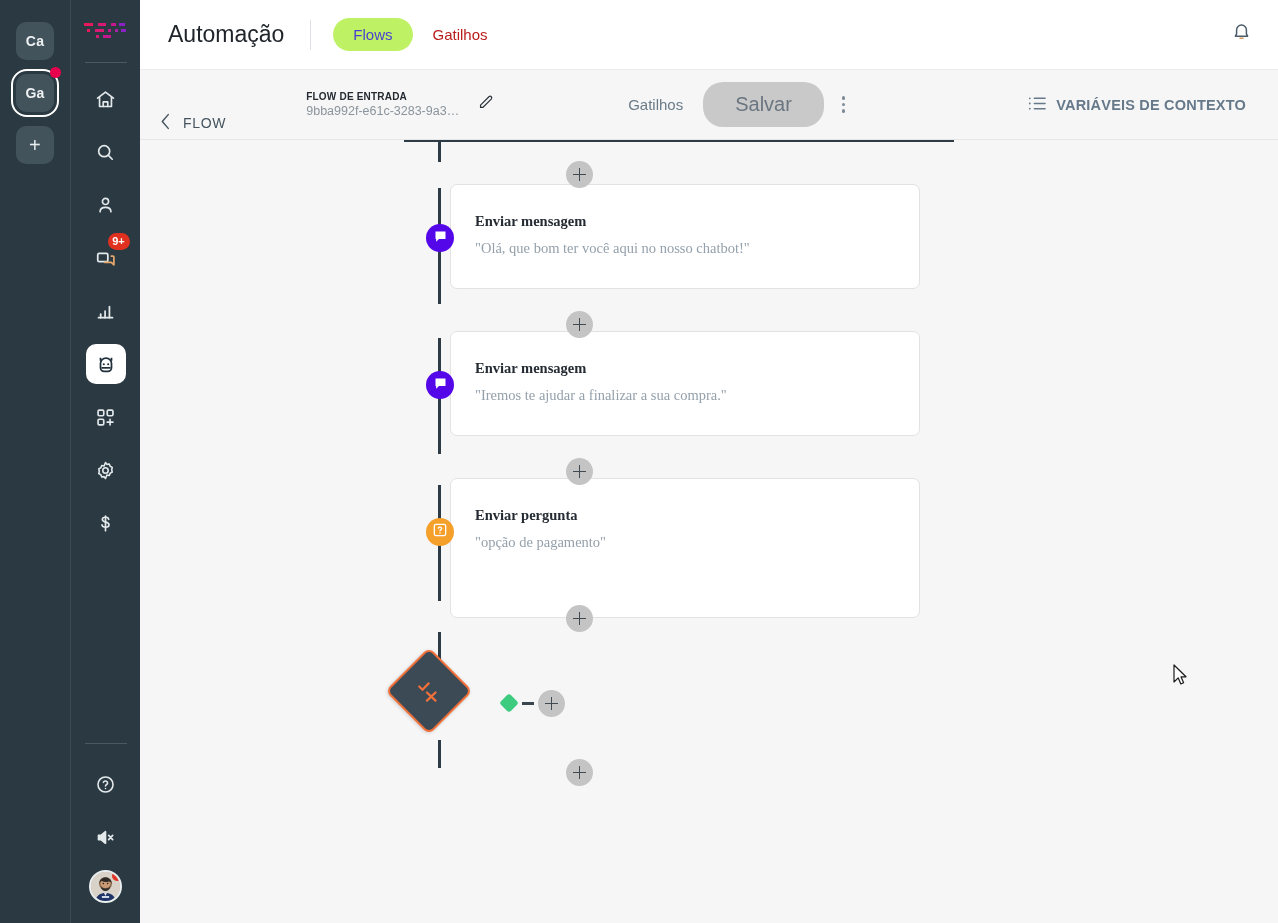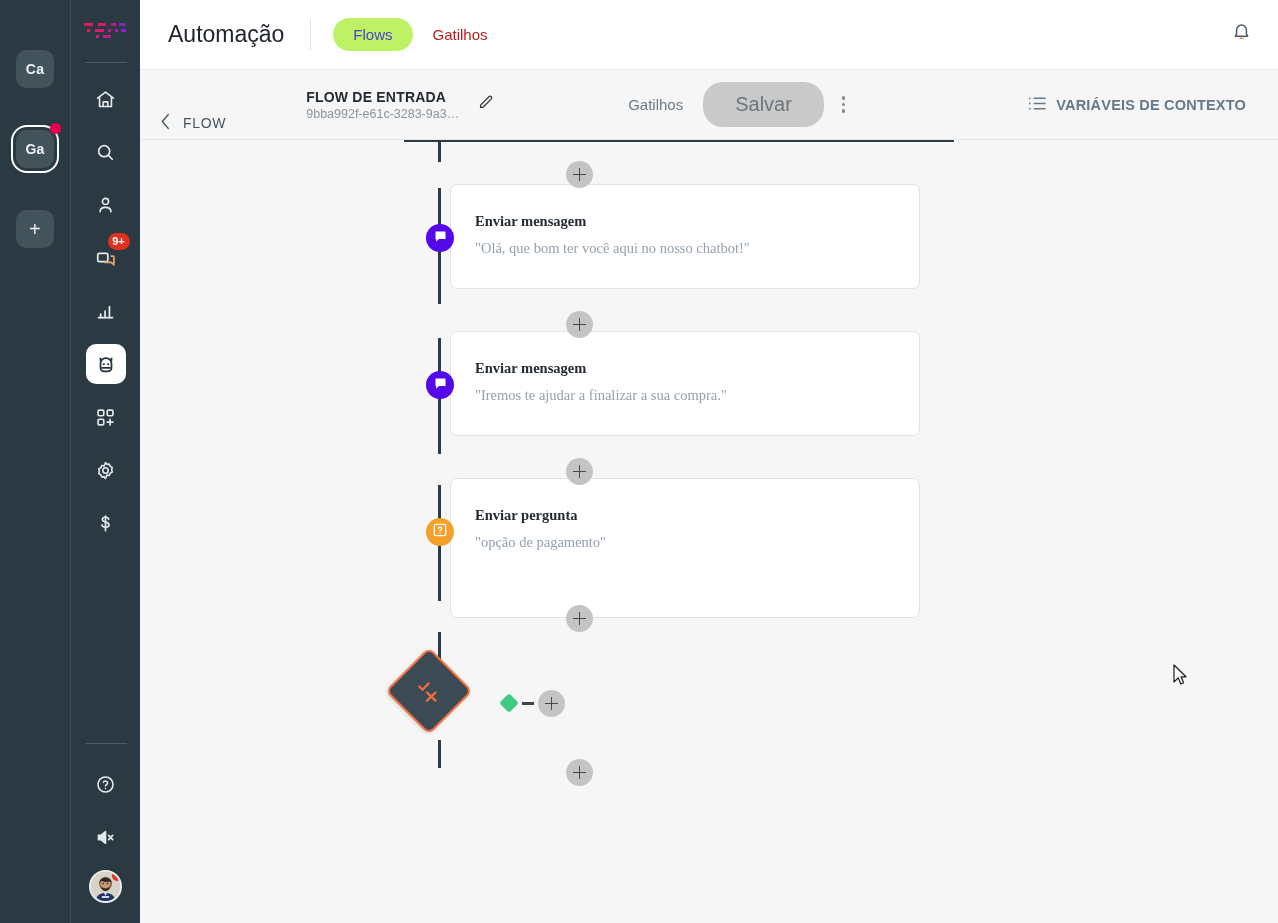--- a/index.html
+++ b/index.html
@@ -17,21 +17,21 @@
     background: #2b3a42;
     display: flex; flex-direction: column; align-items: center;
     padding-top: 22px; gap: 14px;
     flex: 0 0 70px;
   }
   .ws-btn {
     width: 38px; height: 38px; border-radius: 10px;
     background: #43535b; color: #eef2f4;
     display: flex; align-items: center; justify-content: center;
     font-size: 14px; font-weight: 600; letter-spacing: .2px;
-    position: relative; cursor: pointer; user-select: none; margin-top: 28px;
+    position: relative; cursor: pointer; user-select: none;
   }
   .ws-btn.selected { outline: 2px solid #ffffff; outline-offset: 3px; border-radius: 11px; }
   .ws-btn .dot {
     position: absolute; top: -7px; right: -7px;
     width: 11px; height: 11px; border-radius: 50%;
     background: #e8004f;
   }
   .ws-btn.plus { font-size: 20px; font-weight: 400; color: #e8edef; }
 
   
@@ -101,21 +101,21 @@
     display: flex; align-items: center;
     border-bottom: 1px solid #e6e6e6;
     padding: 0 22px 0 0;
   }
   .back-btn {
     display: flex; align-items: center; gap: 12px;
     margin-left: 20px; color: #45545f; cursor: pointer; margin-top: 37px;
   }
   .back-btn .lbl { font-size: 14px; letter-spacing: .7px; }
   .flow-meta { margin-left: 80px; display: flex; align-items: center; gap: 18px; }
-  .flow-name { font-size: 14px; font-weight: 700; color: #232a31; letter-spacing: .2px; }
+  .flow-name { font-size: 10px; font-weight: 700; color: #232a31; letter-spacing: .2px; }
   .flow-id { font-size: 12.5px; color: #8a949c; margin-top: 2px; }
   .pencil { cursor: pointer; color: #2c343b; display: flex; }
   .actions { margin-left: 120px; display: flex; align-items: center; gap: 6px; }
   .link-btn {
     font-size: 15px; color: #6a7b88; padding: 8px 14px; cursor: pointer; background: none; border: none;
     font-family: inherit;
   }
   .save-btn {
     font-size: 20px; color: #6b7580; background: #c9c9c9; border: none;
     border-radius: 20px; padding: 11px 32px; cursor: pointer; font-family: inherit;

